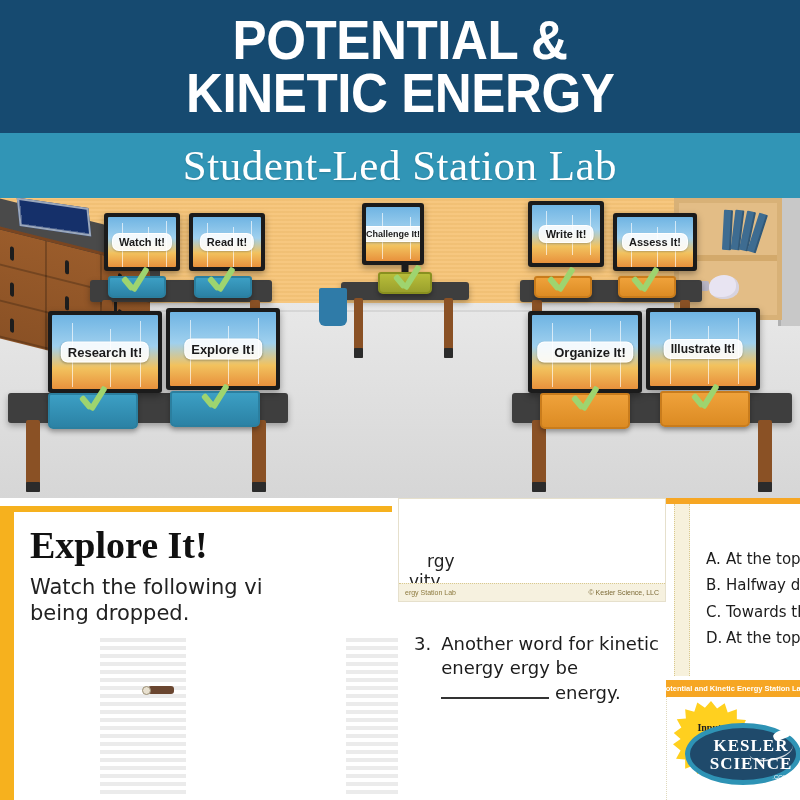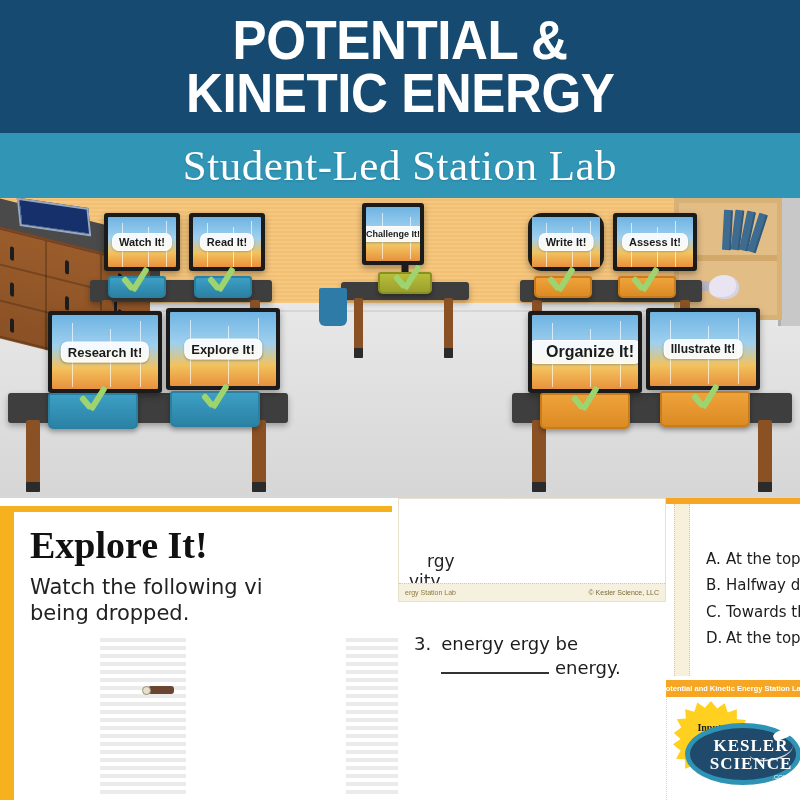--- a/index.html
+++ b/index.html
@@ -274,21 +274,21 @@
     <div class="bin blue" style="left:194px; top:78px; width:58px; height:22px;"></div>
     <div class="check" style="left:204px; top:64px;"></div>
 
     <div class="table-top" style="left:520px; top:82px; width:182px; height:22px;"></div>
     <div class="table-leg" style="left:532px; top:102px; width:10px; height:40px;">
         <div class="leg-foot"></div>
       </div>
     <div class="table-leg" style="left:680px; top:102px; width:10px; height:40px;">
         <div class="leg-foot"></div>
       </div>
-    <div class="monitor" style="left:528px; top:15px; width:76px; height:58px;border-radius:14px;">
+    <div class="monitor" style="left:528px; top:3px; width:76px; height:66px;">
       <div class="screen">
         <div class="turbine" style="left:14px; top:6px; height:44px;"></div>
         <div class="turbine" style="left:40px; top:10px; height:40px;"></div>
         <div class="turbine" style="left:58px; top:4px; height:46px;"></div>
         <div class="mon-label" style="font-size:11px;">Write It!</div>
       </div>
     </div>
     <div class="monitor" style="left:613px; top:15px; width:84px; height:58px;">
       <div class="screen">
         <div class="turbine" style="left:14px; top:6px; height:44px;"></div>
@@ -335,21 +335,21 @@
         <div class="leg-foot"></div>
       </div>
     <div class="table-leg" style="left:758px; top:222px; width:14px; height:72px;">
         <div class="leg-foot"></div>
       </div>
     <div class="monitor" style="left:528px; top:113px; width:114px; height:82px;">
       <div class="screen">
         <div class="turbine" style="left:20px; top:8px; height:64px;"></div>
         <div class="turbine" style="left:58px; top:14px; height:58px;"></div>
         <div class="turbine" style="left:88px; top:6px; height:66px;"></div>
-        <div class="mon-label" style="font-size:16px;padding-left:16px;">Organize It!</div>
+        <div class="mon-label" style="font-size:13px;padding-left:16px;">Organize It!</div>
       </div>
     </div>
     <div class="monitor" style="left:646px; top:110px; width:114px; height:82px;">
       <div class="screen">
         <div class="turbine" style="left:20px; top:8px; height:64px;"></div>
         <div class="turbine" style="left:58px; top:14px; height:58px;"></div>
         <div class="turbine" style="left:88px; top:6px; height:66px;"></div>
         <div class="mon-label" style="font-size:12px;">Illustrate It!</div>
       </div>
     </div>
@@ -381,20 +381,21 @@
         <div class="mid-line" style="position:absolute; left:10px; top:72px;">vity</div>
         <div class="slide-a-foot">
           <span class="foot-txt">ergy Station Lab</span>
           <span class="foot-txt right">© Kesler Science, LLC</span>
         </div>
       </div>
       <div class="slide-b">
         <div style="position:absolute; left:16px; top:26px; display:flex; gap:10px;">
           <div class="q-num">3.</div>
           <div>
+            <div class="q-num">Another word for kinetic</div>
             <div class="q-num">energy ergy be</div>
             <div class="q-num">
               <span class="blankline"></span>
               <span>energy.</span>
             </div>
           </div>
         </div>
       </div>
     </div>
 

